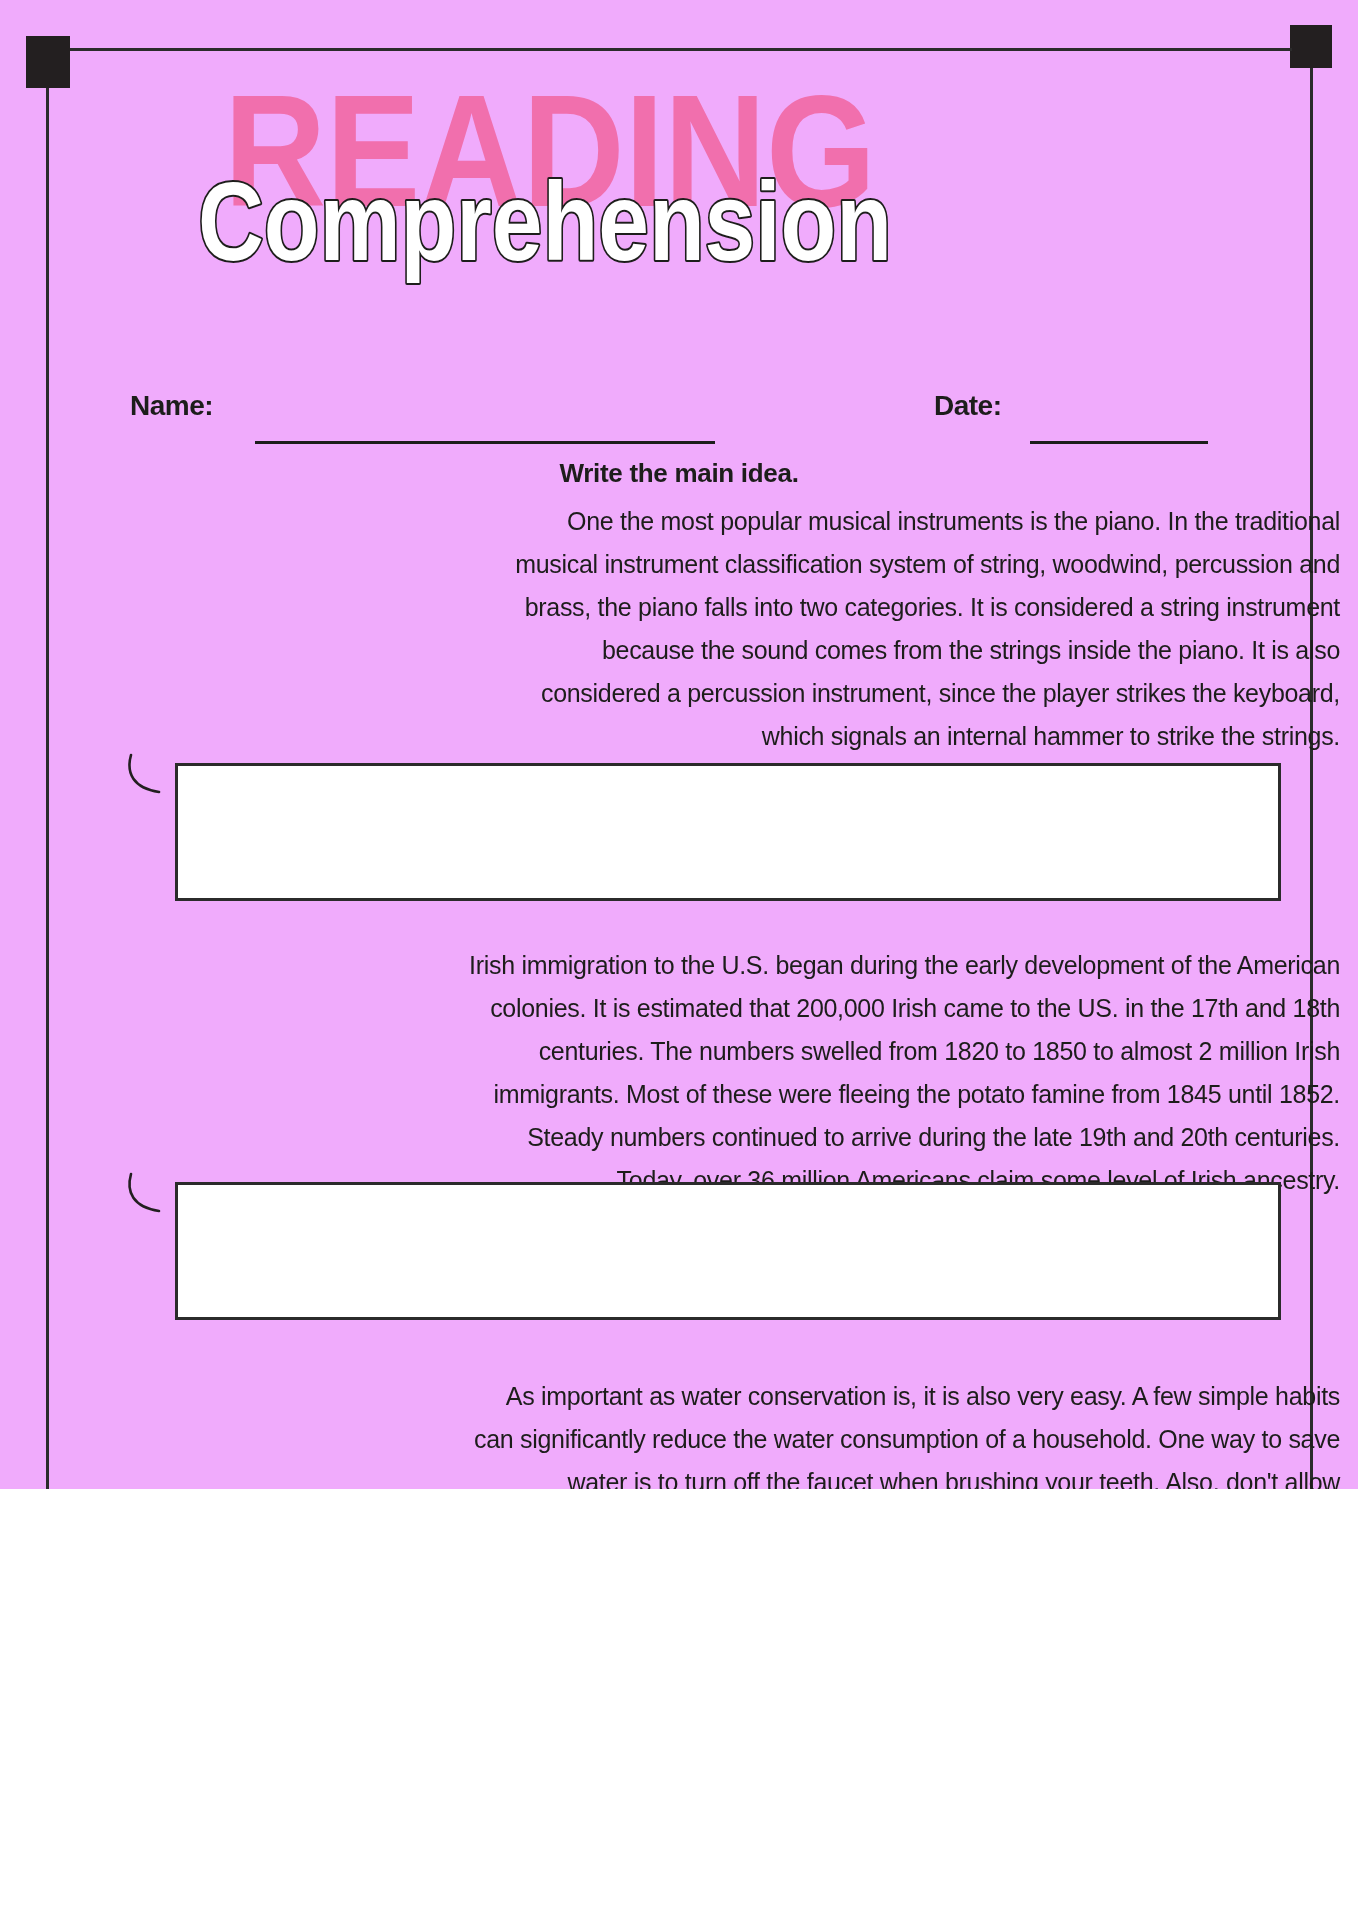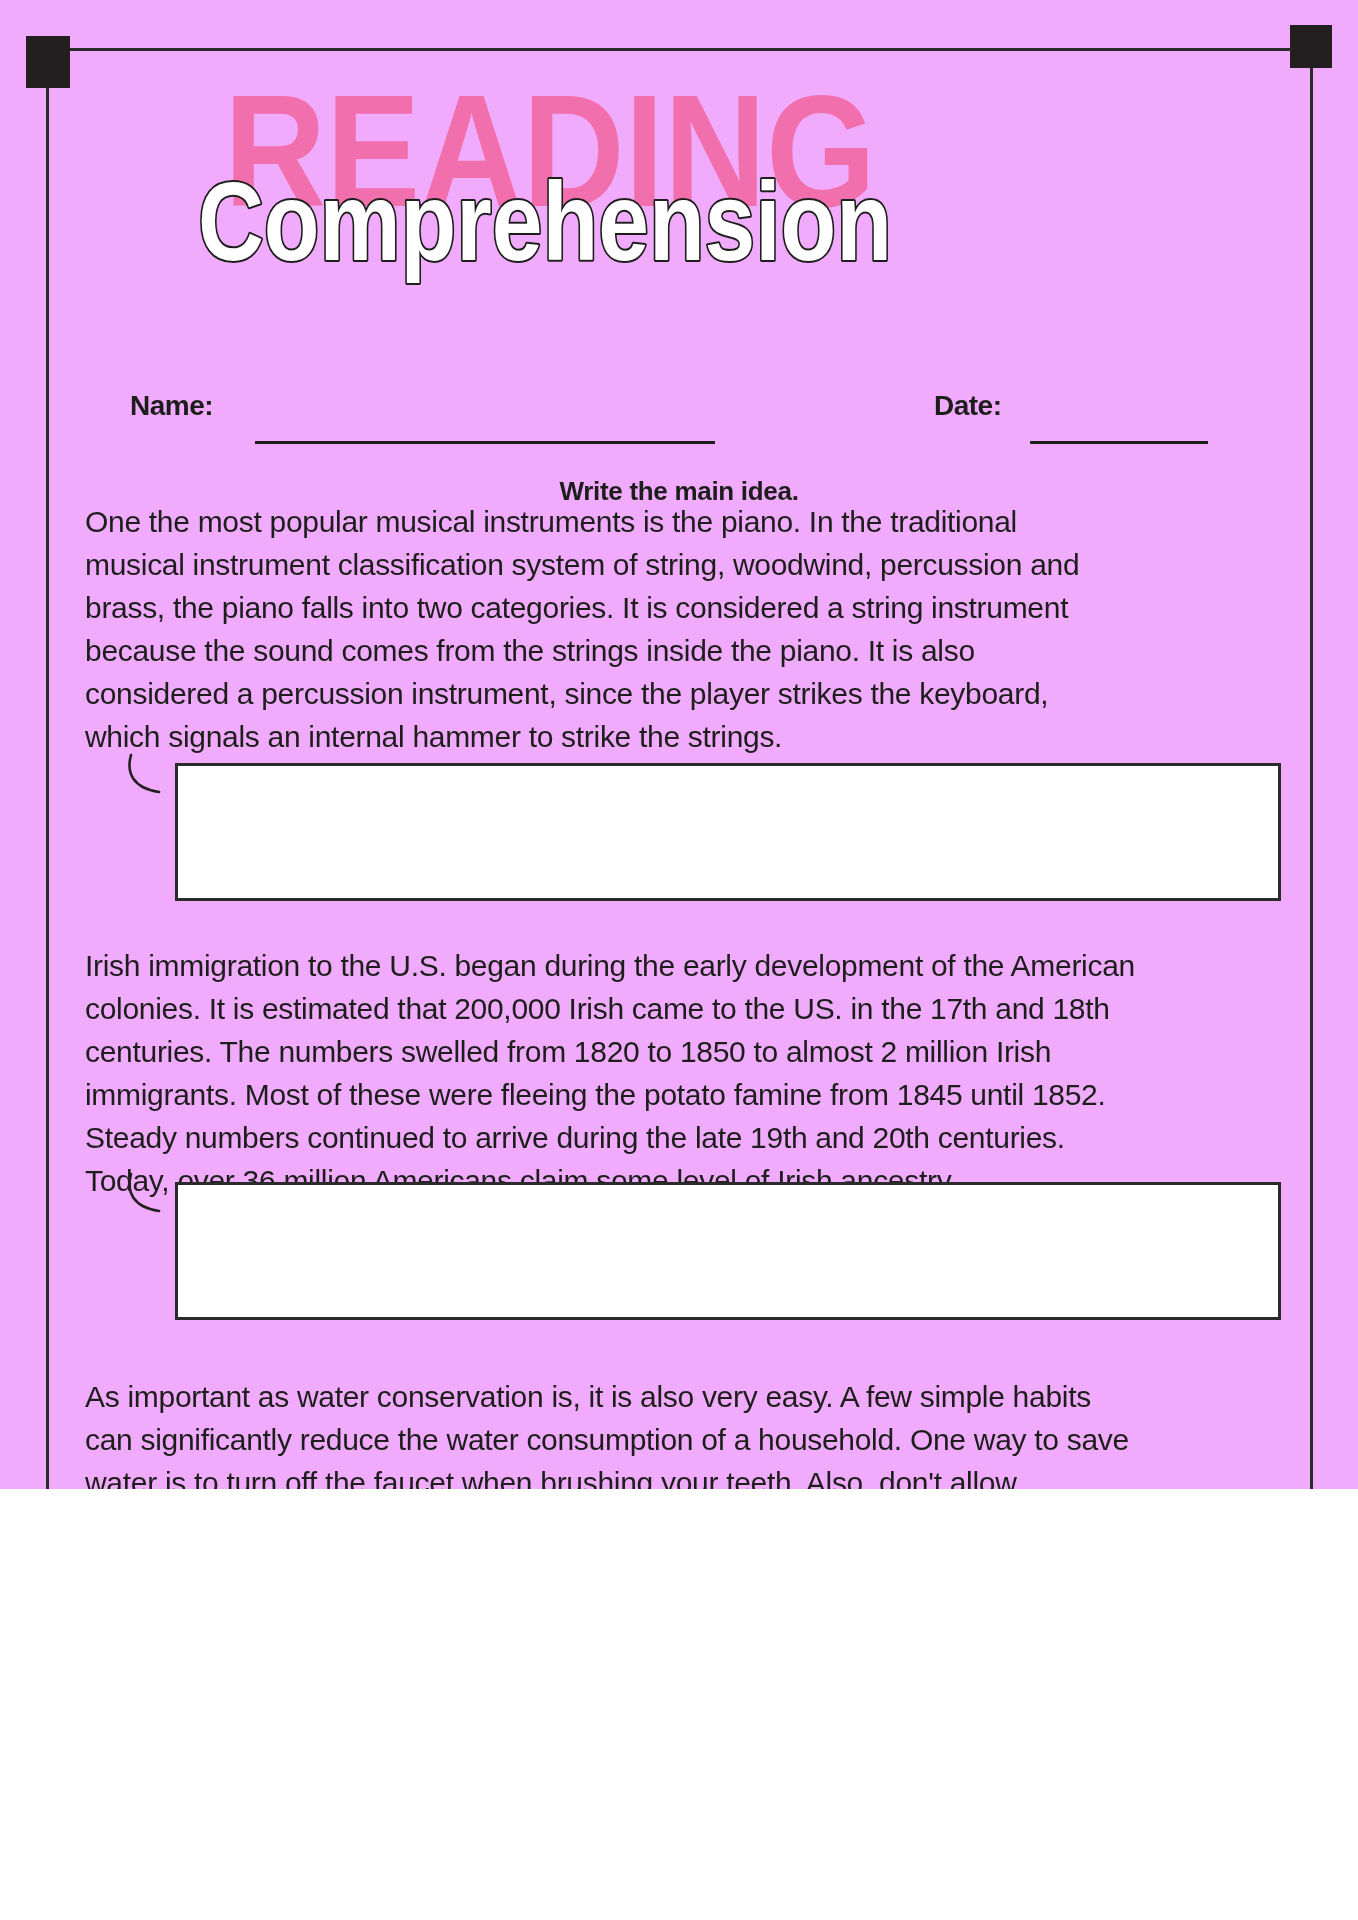--- a/index.html
+++ b/index.html
@@ -32,28 +32,28 @@
     font-size:28px;font-weight:700;
     letter-spacing:-0.5px;
   }
   .write-line{position:absolute;height:3px;background:#1d1d1b;}
   
   .instruction{
     position:absolute;left:0;right:0;top:458px;
     text-align:center;
     font-size:26px;font-weight:700;
     letter-spacing:-0.3px;
-    margin-top:18px;
   }
   
   .passage{
     position:absolute;left:85px;width:1255px;
-    font-size:30px;line-height:43px;
+    font-size:25px;line-height:43px;
     letter-spacing:-0.3px;
     white-space:pre-line;
+    text-align:right;
   }
   
   .answer-box{
     position:absolute;left:175px;width:1106px;height:138px;
     border:3px solid #2b2b2b;
     background:#ffffff;
     box-sizing:border-box;
   }
   .bracket{position:absolute;width:42px;height:44px;}
 </style>

